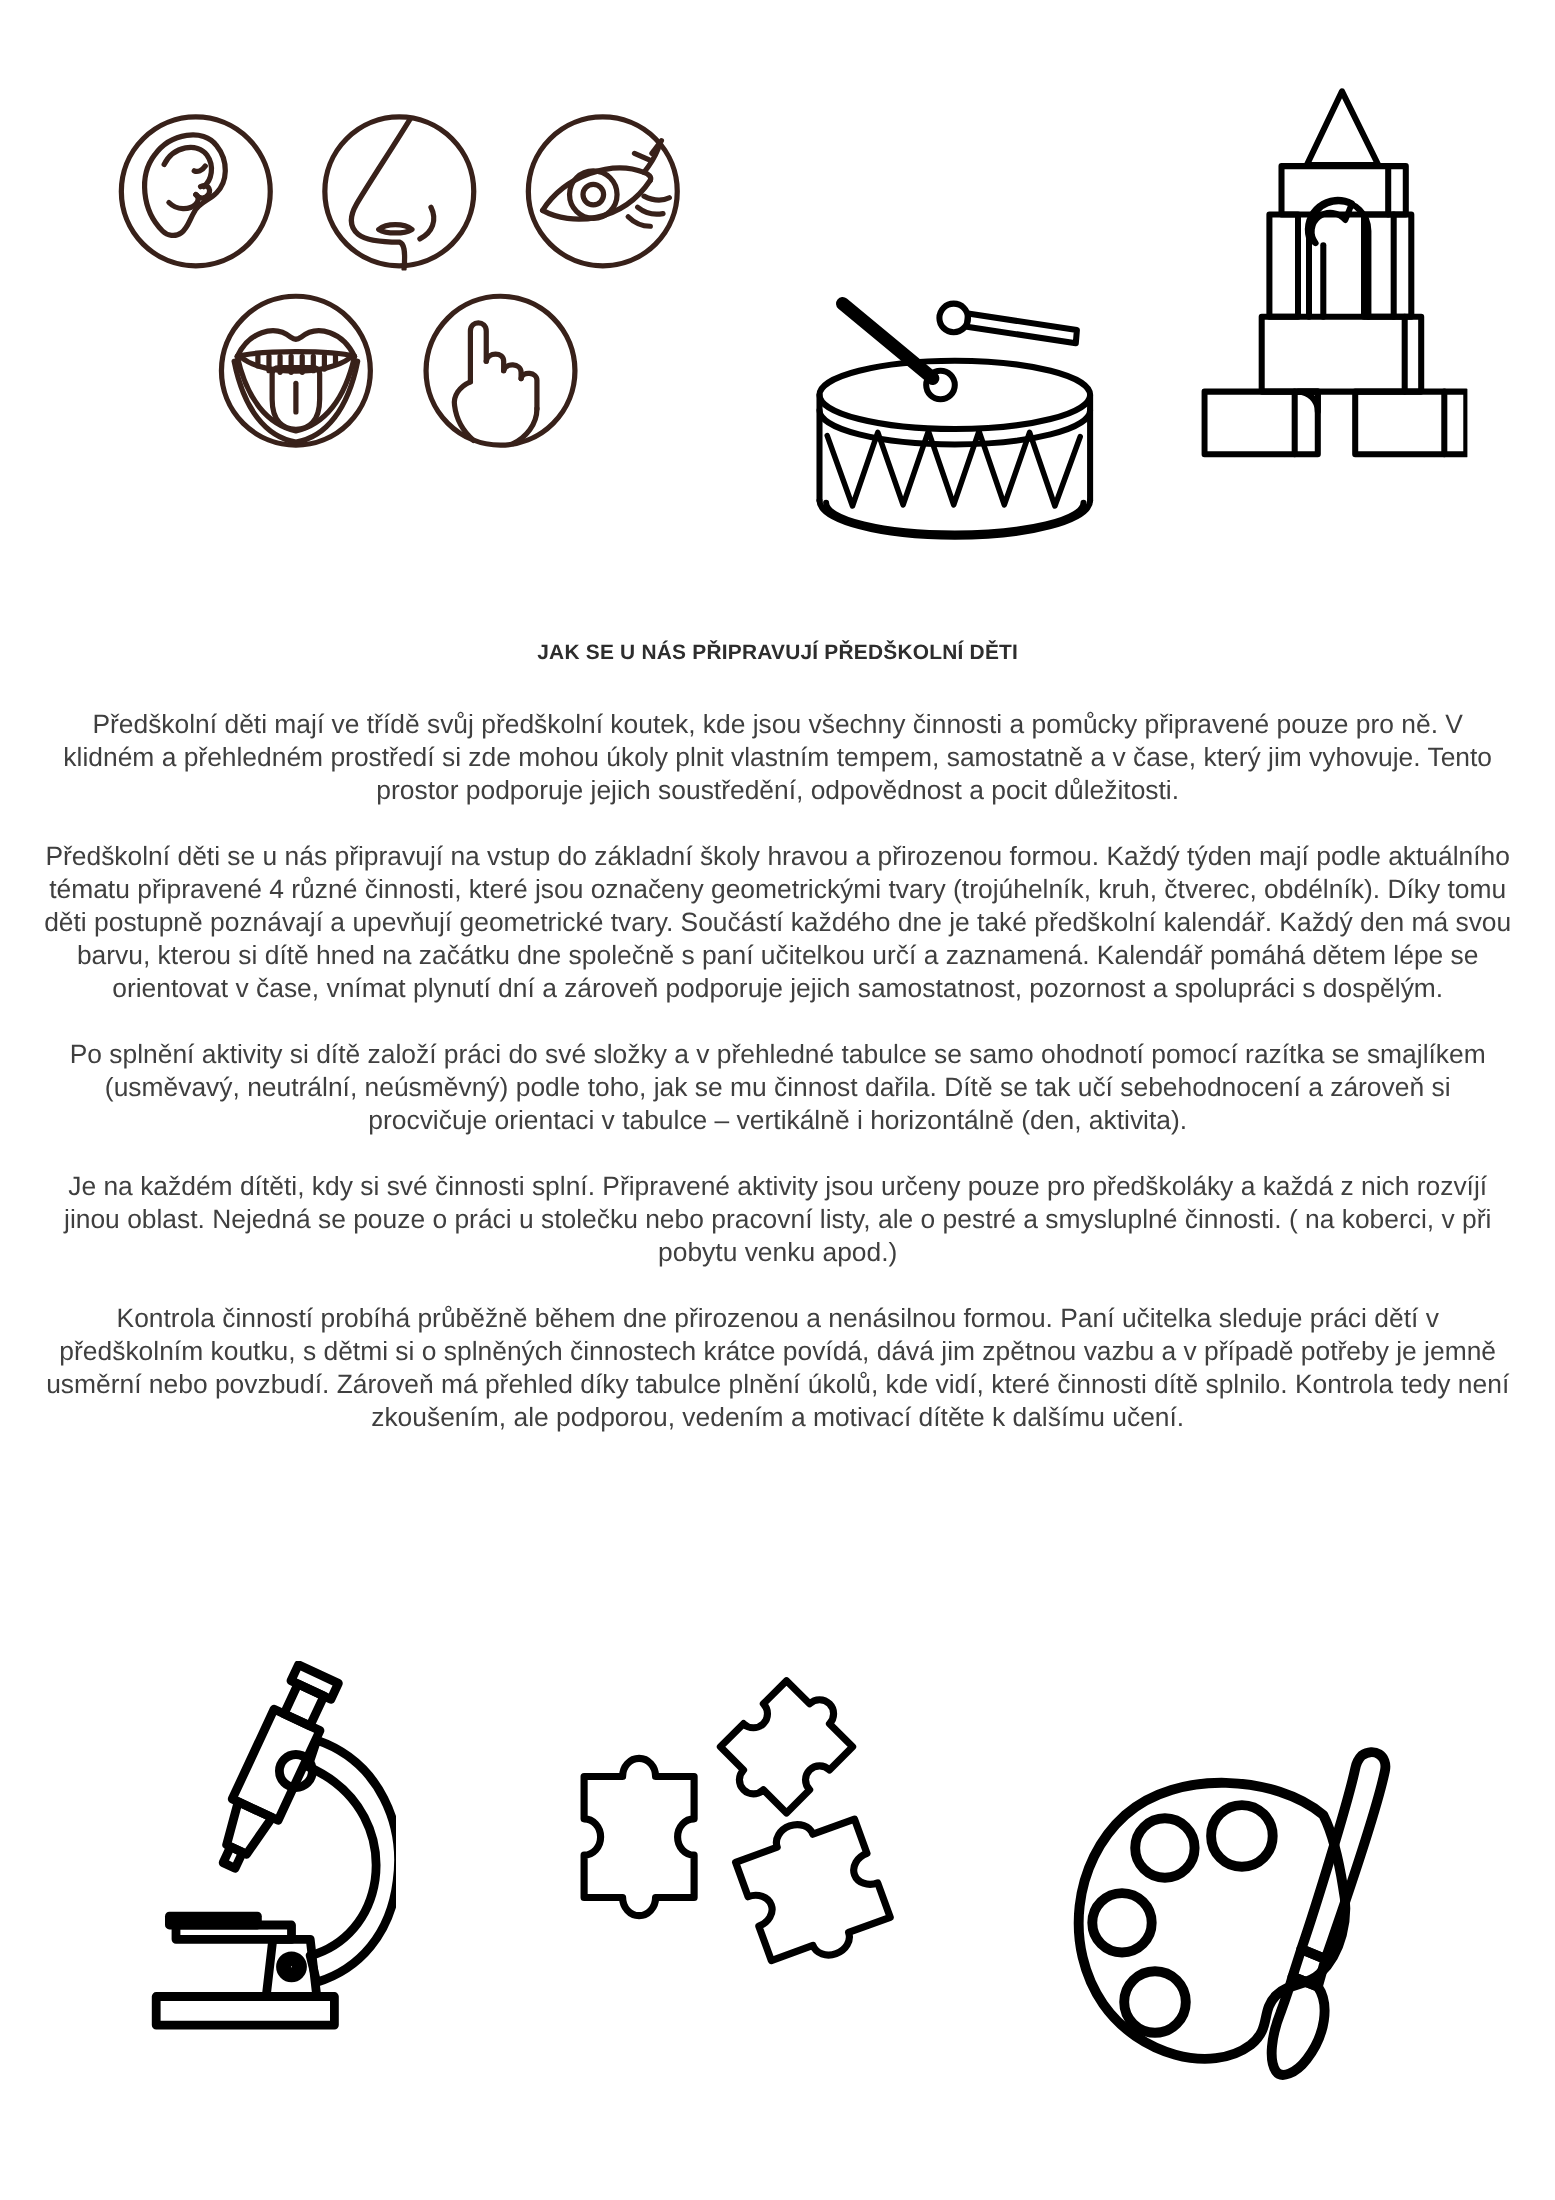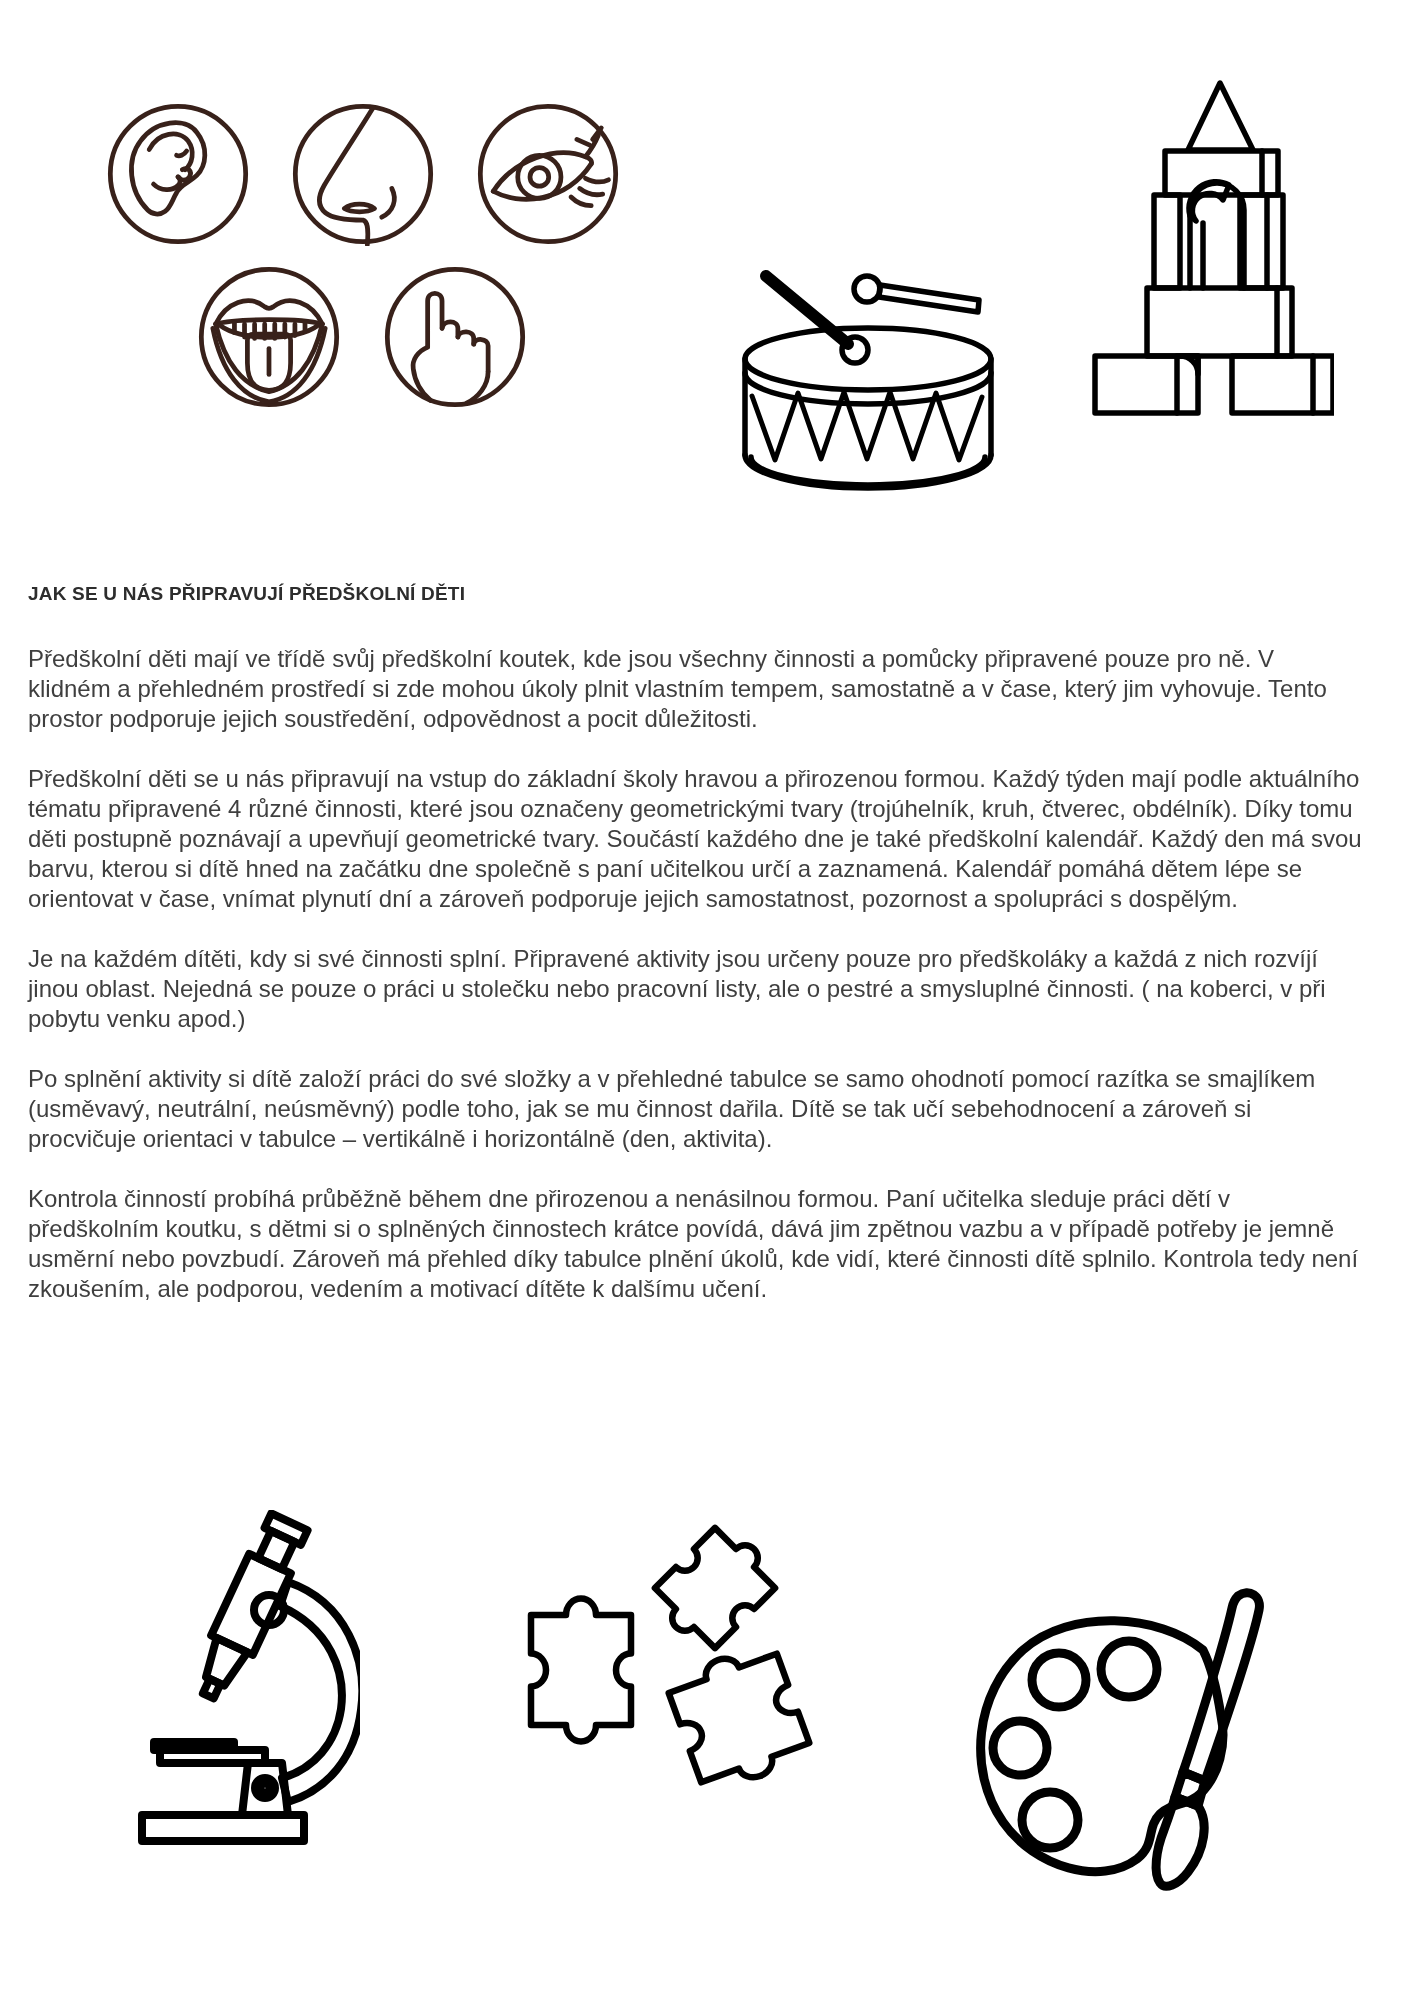--- a/index.html
+++ b/index.html
@@ -6,21 +6,21 @@
   .page{position:relative;width:1414px;height:2000px;background:#ffffff;overflow:hidden;
         font-family:"Liberation Sans","DejaVu Sans",sans-serif;}
   .icon{position:absolute;}
   .icon svg{display:block;}
   
   .sense path,.sense circle,.sense ellipse,.sense line{fill:none;stroke:#38211a;stroke-width:3.3;
         stroke-linecap:round;stroke-linejoin:round;}
   
   .blk path,.blk circle,.blk ellipse,.blk rect,.blk line,.blk polyline{fill:none;stroke:#000000;
         stroke-linecap:round;stroke-linejoin:round;}
-  .textblock{position:absolute;left:28px;width:1334px;top:582px;color:#3f3f3f;}
+  .textblock{position:absolute;left:40px;width:1334px;top:582px;text-align:center;color:#3f3f3f;}
   .textblock h1{font-size:19px;line-height:24px;font-weight:bold;color:#2d2d2d;margin:0 0 38px 0;
         letter-spacing:.2px;}
   .textblock p{font-size:24px;line-height:30px;margin:0 0 30px 0;}
 </style>
 </head>
 <body>
 
 <div class="page">
 
   <div class="icon sense" style="left:106px;top:102px;">
@@ -123,22 +123,22 @@
         <path d="M 221 288 L 221 345" fill="none"></path>
         <path d="M 88 288 A 18 18 0 0 1 106 306 L 106 288 Z" fill="#000000" stroke="none"></path>
       </g>
     </svg>
   </div>
 
   <div class="textblock">
     <h1>JAK SE U NÁS PŘIPRAVUJÍ PŘEDŠKOLNÍ DĚTI</h1>
     <p>Předškolní děti mají ve třídě svůj předškolní koutek, kde jsou všechny činnosti a pomůcky připravené pouze pro ně. V klidném a přehledném prostředí si zde mohou úkoly plnit vlastním tempem, samostatně a v čase, který jim vyhovuje. Tento prostor podporuje jejich soustředění, odpovědnost a pocit důležitosti.</p>
     <p>Předškolní děti se u nás připravují na vstup do základní školy hravou a přirozenou formou. Každý týden mají podle aktuálního tématu připravené 4 různé činnosti, které jsou označeny geometrickými tvary (trojúhelník, kruh, čtverec, obdélník). Díky tomu děti postupně poznávají a upevňují geometrické tvary. Součástí každého dne je také předškolní kalendář. Každý den má svou barvu, kterou si dítě hned na začátku dne společně s paní učitelkou určí a zaznamená. Kalendář pomáhá dětem lépe se orientovat v čase, vnímat plynutí dní a zároveň podporuje jejich samostatnost, pozornost a spolupráci s dospělým.</p>
+    <p>Po splnění aktivity si dítě založí práci do své složky a v přehledné tabulce se samo ohodnotí pomocí razítka se smajlíkem (usměvavý, neutrální, neúsměvný) podle toho, jak se mu činnost dařila. Dítě se tak učí sebehodnocení a zároveň si procvičuje orientaci v tabulce – vertikálně i horizontálně (den, aktivita).</p>
     <p>Je na každém dítěti, kdy si své činnosti splní. Připravené aktivity jsou určeny pouze pro předškoláky a každá z nich rozvíjí jinou oblast. Nejedná se pouze o práci u stolečku nebo pracovní listy, ale o pestré a smysluplné činnosti. ( na koberci, v při pobytu venku apod.)</p>
-    <p>Po splnění aktivity si dítě založí práci do své složky a v přehledné tabulce se samo ohodnotí pomocí razítka se smajlíkem (usměvavý, neutrální, neúsměvný) podle toho, jak se mu činnost dařila. Dítě se tak učí sebehodnocení a zároveň si procvičuje orientaci v tabulce – vertikálně i horizontálně (den, aktivita).</p>
     <p>Kontrola činností probíhá průběžně během dne přirozenou a nenásilnou formou. Paní učitelka sleduje práci dětí v předškolním koutku, s dětmi si o splněných činnostech krátce povídá, dává jim zpětnou vazbu a v případě potřeby je jemně usměrní nebo povzbudí. Zároveň má přehled díky tabulce plnění úkolů, kde vidí, které činnosti dítě splnilo. Kontrola tedy není zkoušením, ale podporou, vedením a motivací dítěte k dalšímu učení.</p>
   </div>
 
   <div class="icon blk" style="left:130px;top:1510px;">
     <svg width="230" height="340" viewBox="0 0 230 340">
       <g stroke-width="8" fill="#ffffff">
         <path d="M 158 72 C 216 92 238 150 231 200 C 225 248 197 280 158 292 L 152 268 C 184 259 206 233 211 199 C 216 162 200 118 150 96 Z"></path>
         <g transform="rotate(25 151 30)">
           <rect x="131" y="10" width="40" height="16"></rect>
           <rect x="138" y="26" width="26" height="30"></rect>

